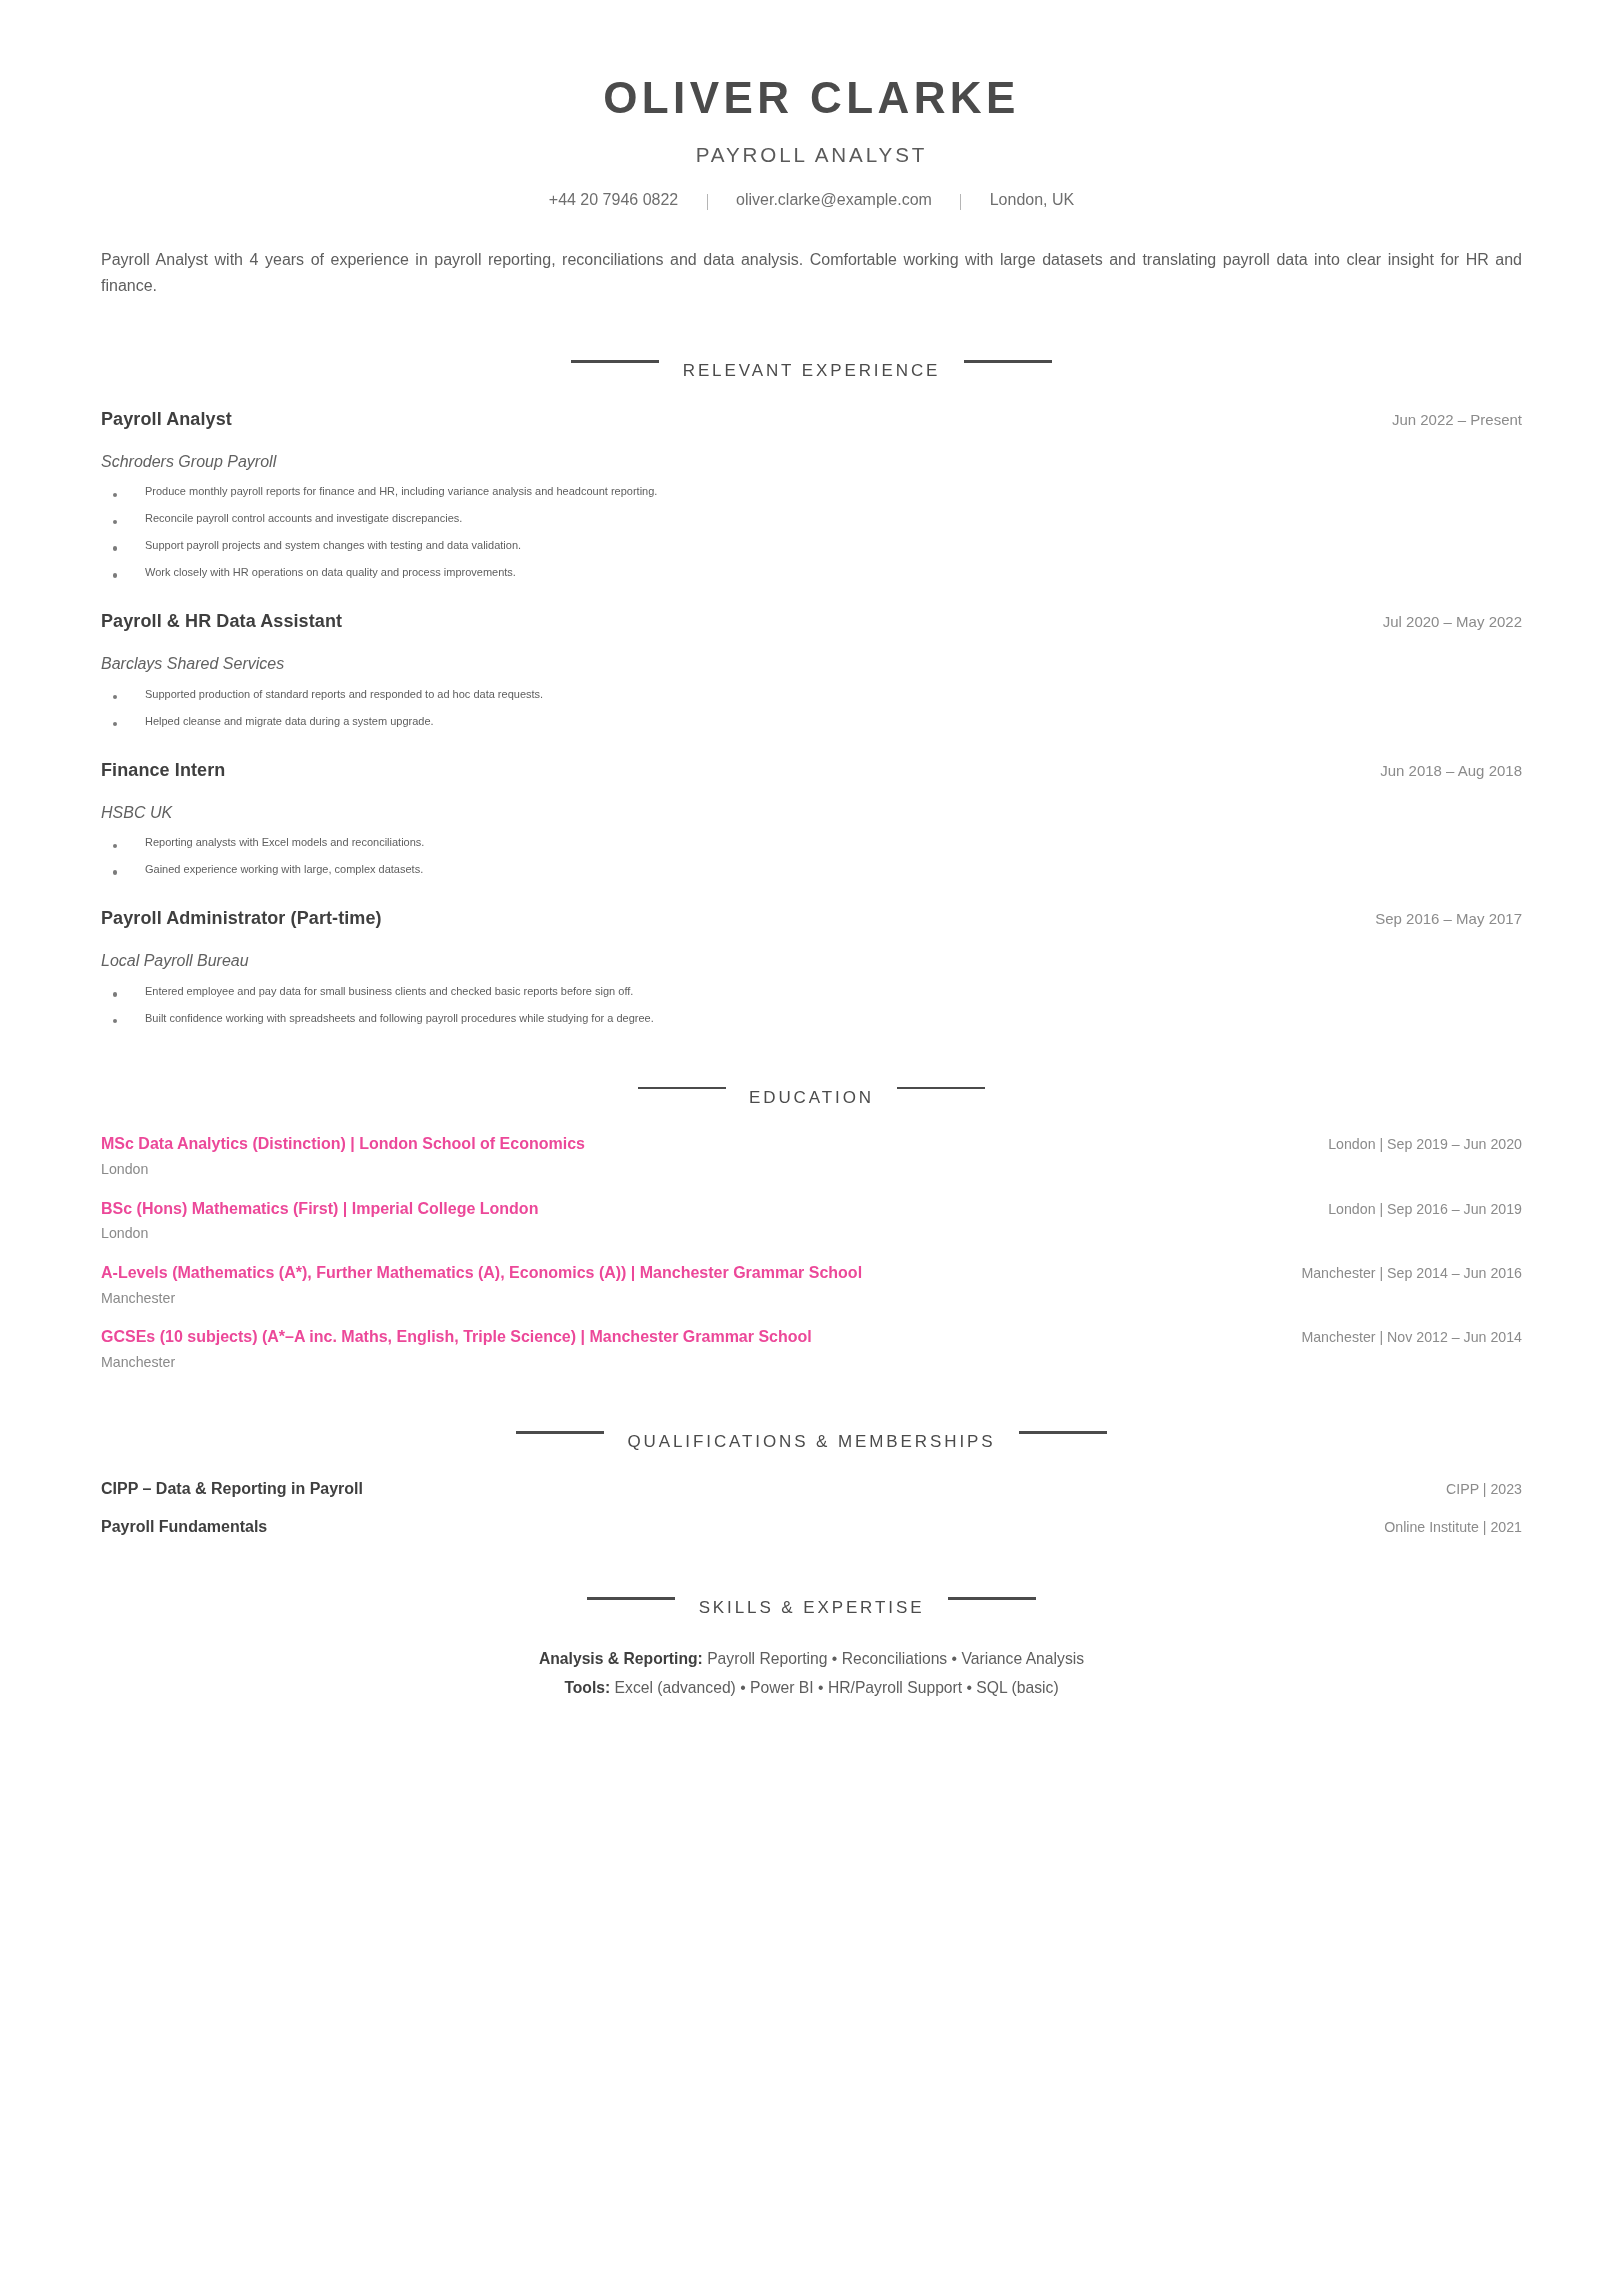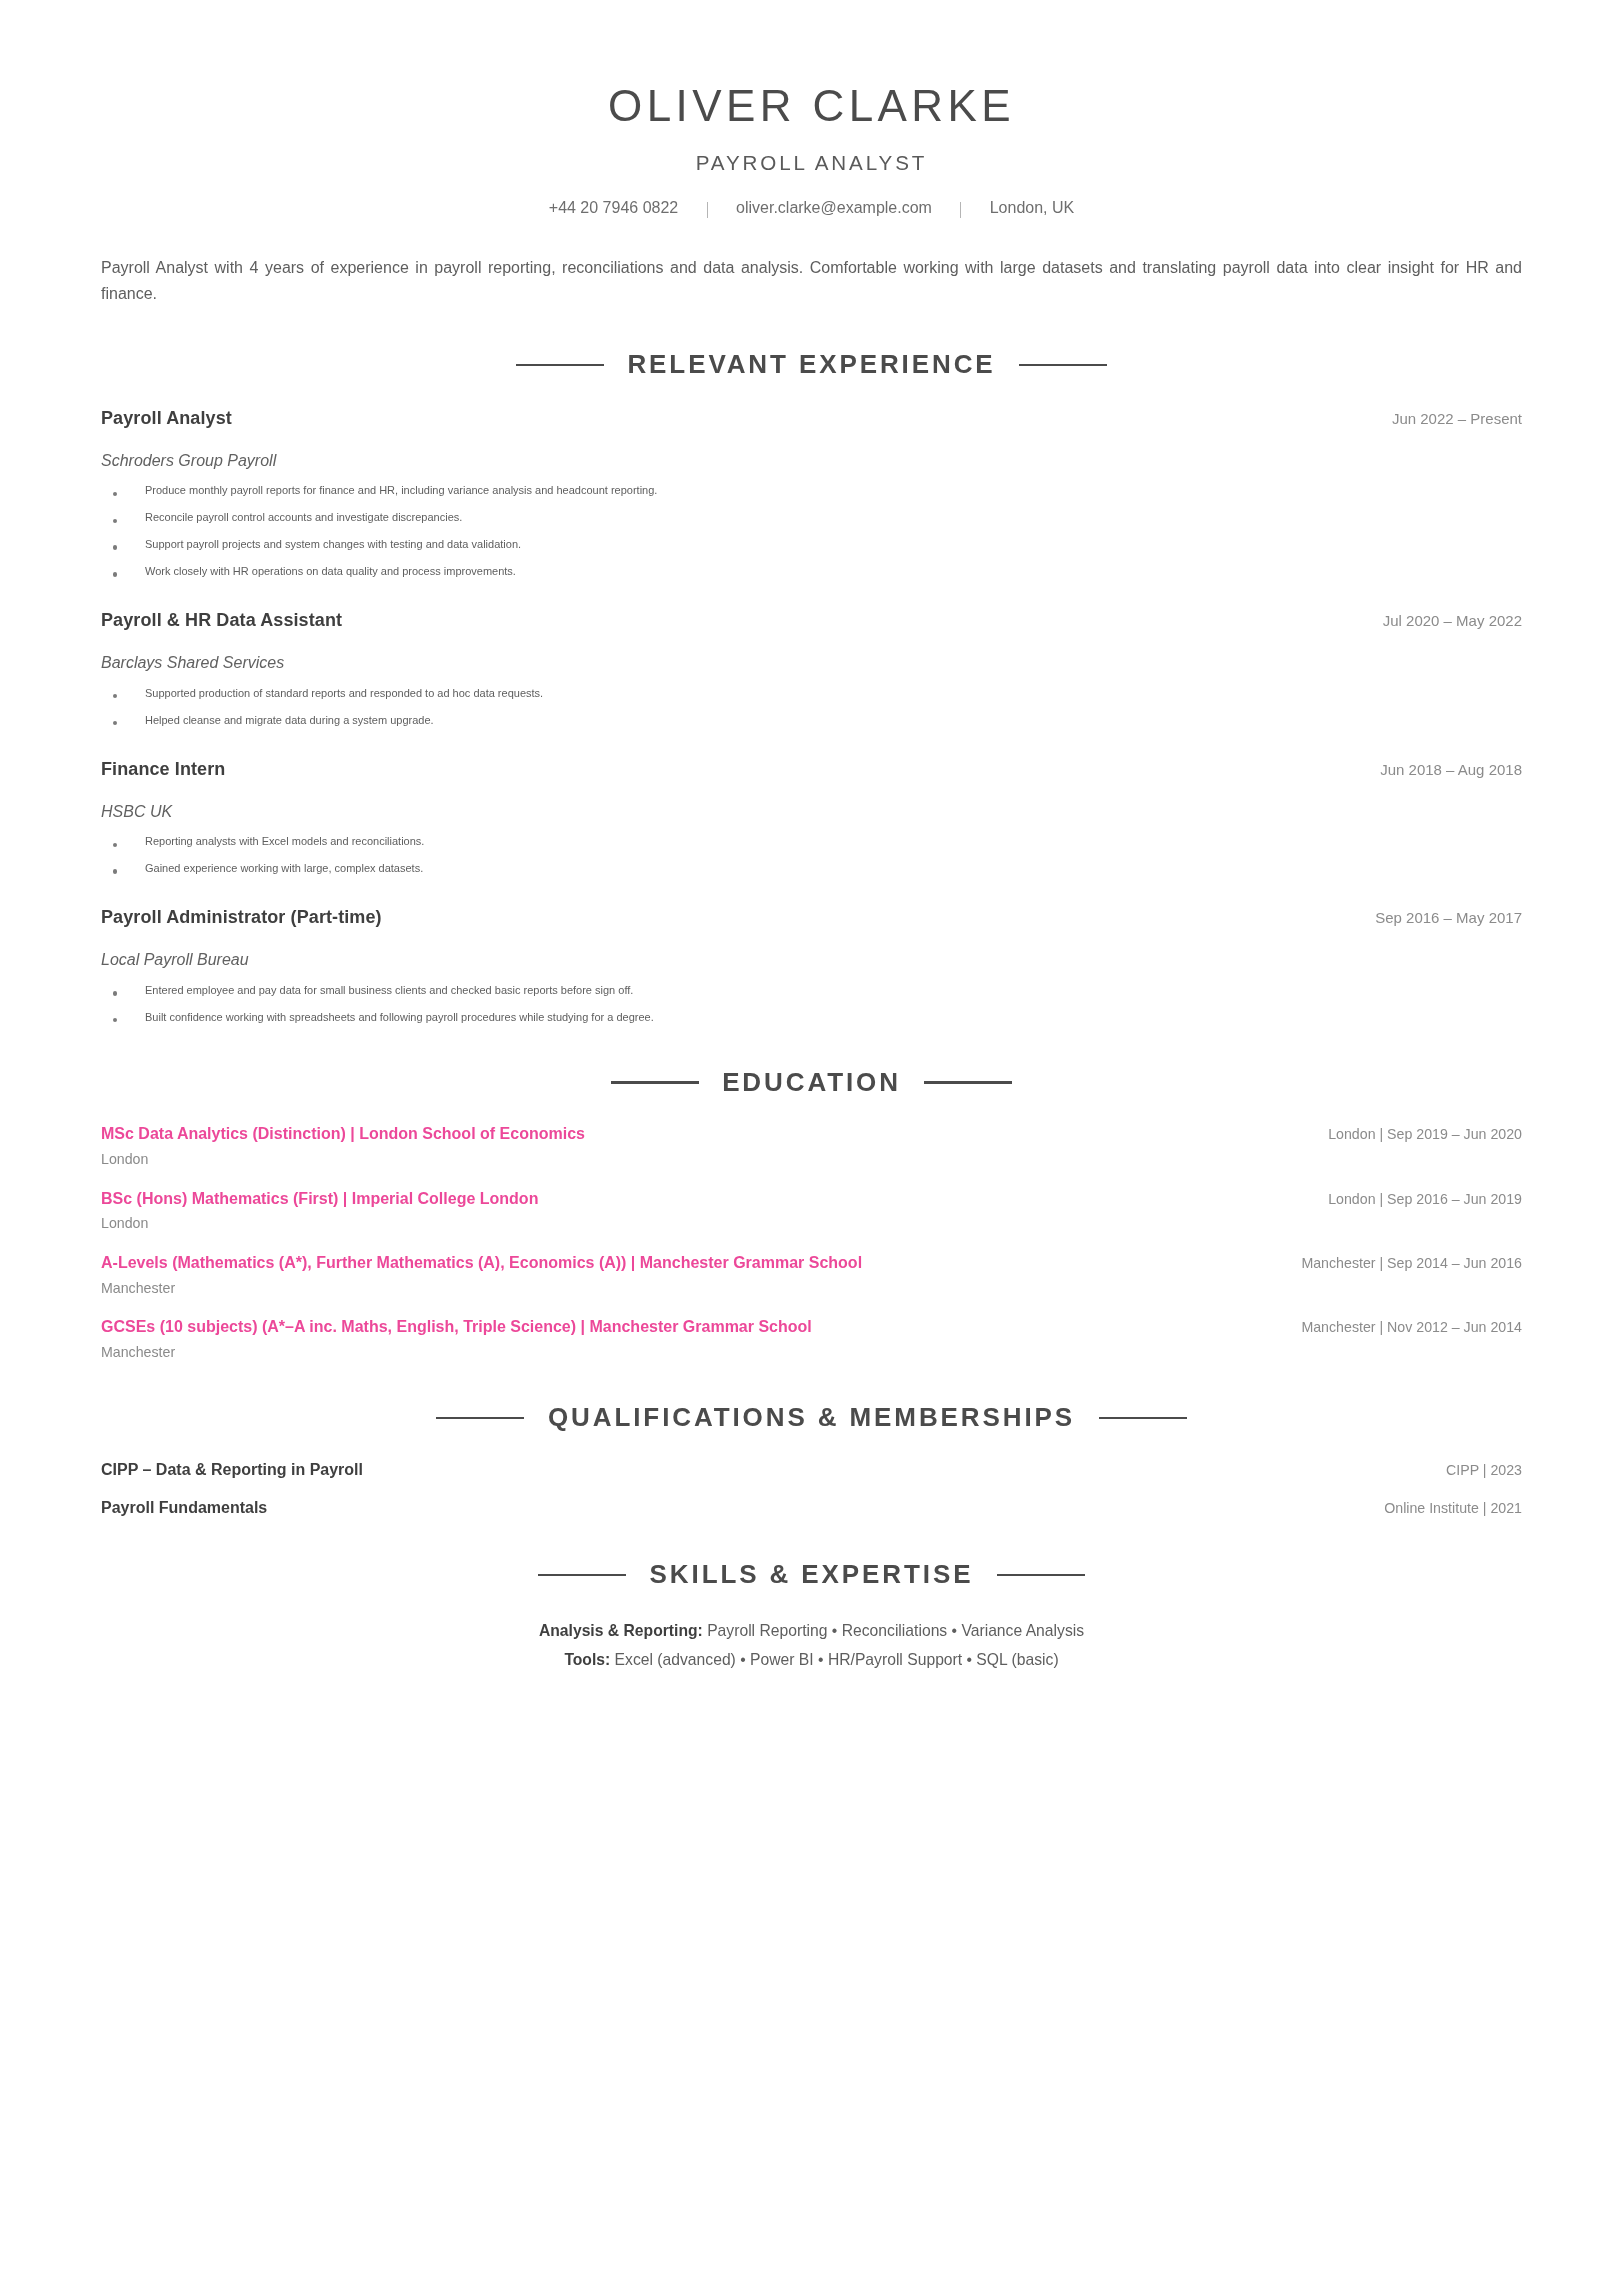--- a/index.html
+++ b/index.html
@@ -22,24 +22,24 @@
     overflow: hidden;
   }
 
   
   .header {
     padding-top: 74px;
     text-align: center;
   }
   .name {
     font-size: 44px;
-    font-weight: 400;
+    font-weight: 700;
     letter-spacing: 4.4px;
     color: #4b4b4b;
-    margin: 8px;
+    margin: 0;
     line-height: 1.1;
     text-transform: uppercase;
   }
   .job-title {
     margin-top: 20.6px;
     font-size: 20.6px;
     letter-spacing: 2.9px;
     color: #5a5a5a;
     text-transform: uppercase;
     font-weight: 400;
@@ -82,27 +82,28 @@
     margin-top: 42px;
     margin-bottom: 27.5px;
   }
   .section-rule {
     width: 88px;
     height: 2.5px;
     background: #4b4b4b;
     flex: none;
   }
   .section-title {
-    font-size: 26px;
-    font-weight: 700;
+    font-size: 17px;
+    font-weight: 400;
     letter-spacing: 2.9px;
     color: #4b4b4b;
     text-transform: uppercase;
     padding: 0 23.5px;
     white-space: nowrap;
+    margin-top: 20px;
   }
 
   
   .exp-entry { margin-bottom: 31px; }
   .exp-entry:last-child { margin-bottom: 0; }
   .entry-row {
     display: flex;
     justify-content: space-between;
     align-items: baseline;
   }

